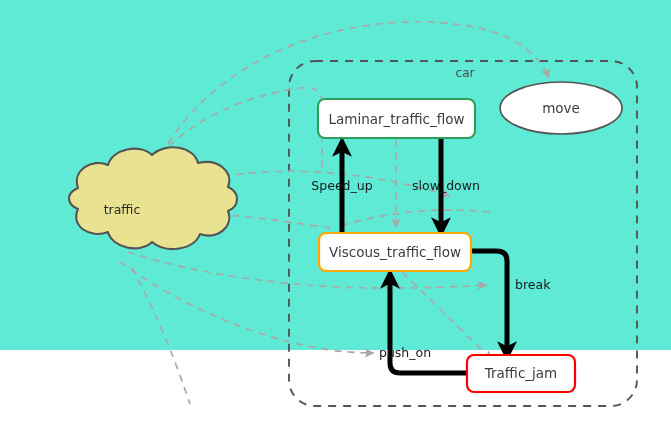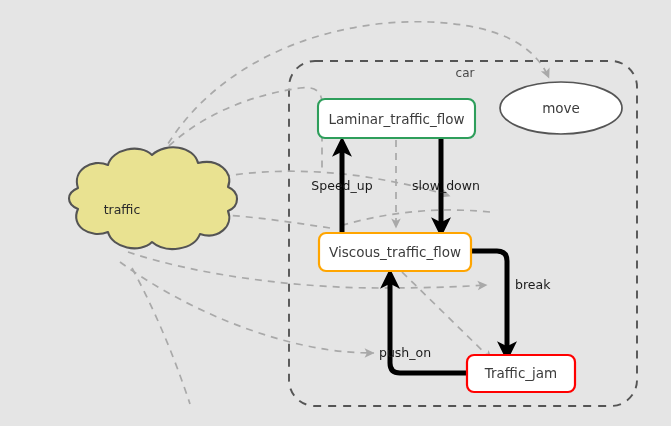--- a/index.html
+++ b/index.html
@@ -1,18 +1,18 @@
 <!DOCTYPE html>
 <html><head>
 <meta charset="utf-8">
 <style>
   html,body{margin:0;padding:0;background:#ffffff;}
   body{width:671px;height:433px;overflow:hidden;
        font-family:"DejaVu Sans","Liberation Sans",sans-serif;}
-  #stage{position:relative;width:671px;height:426px;background:#e5e5e5;}
+  #stage{position:relative;width:671px;height:350px;background:#5eead4;}
   svg#canvas{position:absolute;left:0;top:0;width:671px;height:433px;}
   .node-label{font-family:"DejaVu Sans","Liberation Sans",sans-serif;
               font-size:13.5px;fill:#3c3c3c;text-anchor:middle;dominant-baseline:middle;}
   .edge-label{font-family:"DejaVu Sans","Liberation Sans",sans-serif;
               font-size:12.5px;fill:#1a1a1a;text-anchor:middle;dominant-baseline:middle;}
   .group-label{font-family:"DejaVu Sans","Liberation Sans",sans-serif;
                font-size:12px;fill:#4a4a4a;text-anchor:middle;dominant-baseline:middle;}
   .cloud-label{font-family:"DejaVu Sans","Liberation Sans",sans-serif;
                font-size:12.5px;fill:#2b2b2b;text-anchor:middle;dominant-baseline:middle;}
   .solid-edge{fill:none;stroke:#000000;stroke-width:5;stroke-linecap:butt;stroke-linejoin:round;}

